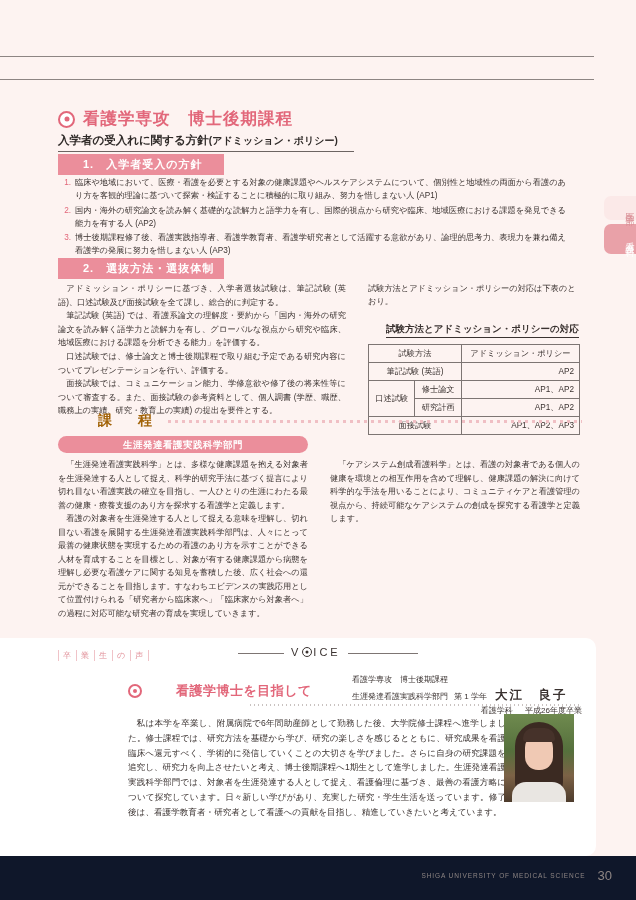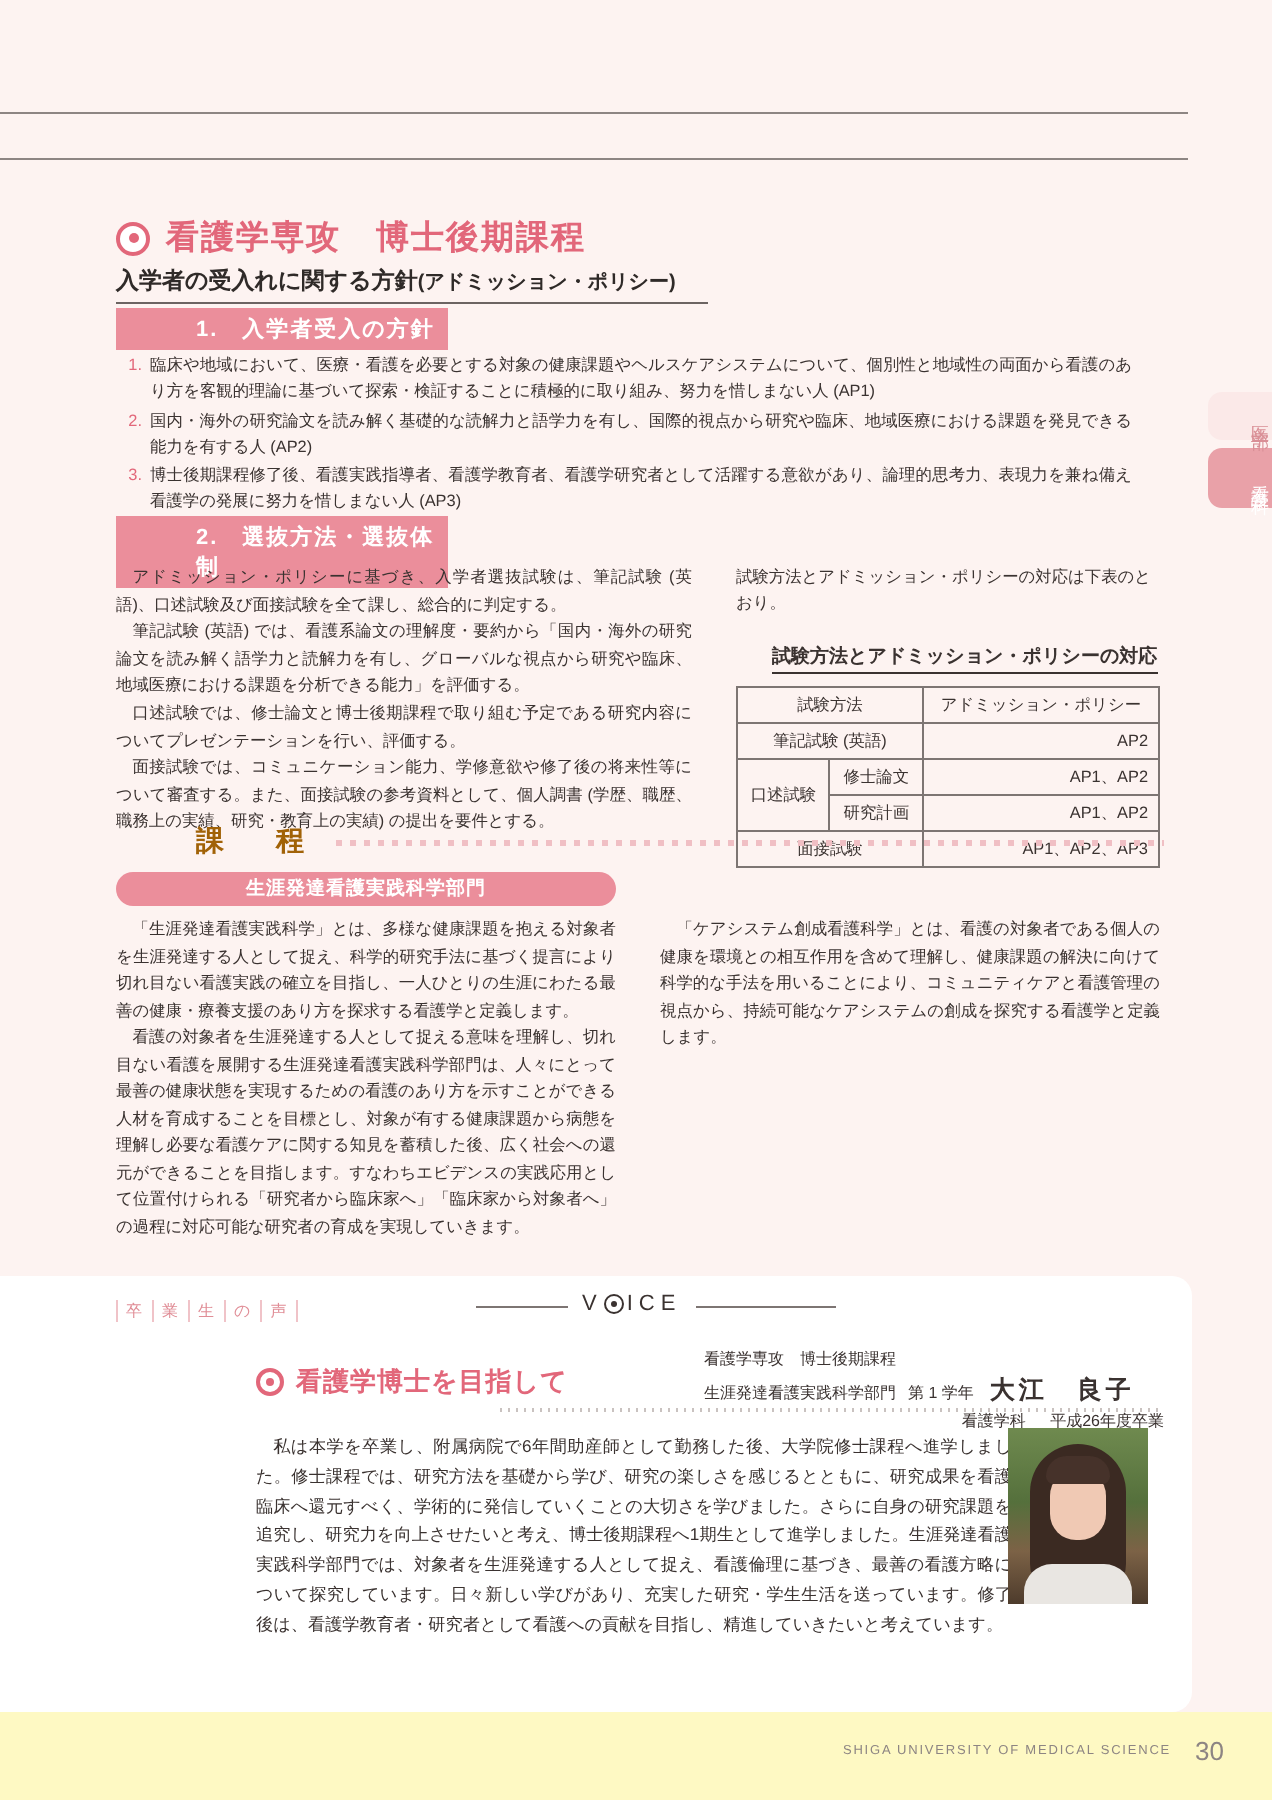--- a/index.html
+++ b/index.html
@@ -48,21 +48,21 @@
   .subtitle{
     position:absolute;left:58px;top:133px;width:296px;
     font-size:11.5px;font-weight:bold;color:#2f2a28;
     border-bottom:1.3px solid #6c6462;padding-bottom:3px;
   }
   .subtitle .paren{font-size:10px;}
 
   .band{
     position:absolute;background:#eb8e9b;color:#fff;
     font-size:11px;font-weight:bold;letter-spacing:1px;
-    padding:3px 0 3px 40px;width:166px;box-sizing:border-box;
+    padding:3px 0 3px 25px;width:166px;box-sizing:border-box;
   }
   .band-1{left:58px;top:154px;}
   .band-2{left:58px;top:258px;}
 
   .policy-list{position:absolute;left:58px;top:176px;width:508px;}
   .policy-item{display:flex;font-size:8.2px;line-height:1.62;margin-bottom:1px;}
   .policy-num{color:#e2677a;width:13px;flex:0 0 auto;text-align:right;padding-right:4px;}
   .policy-text{flex:1;text-align:justify;}
 
   .col-left{position:absolute;left:58px;top:282px;width:288px;}
@@ -128,21 +128,21 @@
     border-radius:50%;background:#3a3230;transform:translate(-50%,-50%);
   }
 
   .grad-label{position:absolute;left:58px;top:12px;display:flex;}
   .grad-label span{
     font-size:8px;color:#e08d96;letter-spacing:1px;
     border-left:1px solid #f0c3c8;padding:0 4px;
   }
   .grad-label span:last-child{border-right:1px solid #f0c3c8;}
 
-  .voice-title-row{position:absolute;left:128px;top:44px;display:flex;align-items:center;}
+  .voice-title-row{position:absolute;left:128px;top:44px;display:flex;align-items:center;gap:28px;}
   .vt-dot{
     width:10px;height:10px;border-radius:50%;border:2px solid #e2677a;background:#fff;
     position:relative;margin-right:6px;
   }
   .vt-dot:after{
     content:"";position:absolute;left:50%;top:50%;width:4px;height:4px;
     border-radius:50%;background:#e2677a;transform:translate(-50%,-50%);
   }
   .vt-text{font-size:13px;font-weight:bold;color:#e2677a;letter-spacing:0.5px;}
 
@@ -180,21 +180,21 @@
     background:#46322a;border-radius:16px 16px 6px 6px;
   }
   .p-body{
     position:absolute;left:8px;top:68px;width:54px;height:22px;
     background:#e9e6e2;border-radius:14px 14px 0 0;
   }
 
   
   .footer{
     position:absolute;left:0;bottom:0;width:636px;height:44px;
-    background:#fef9c3;
+    background:#0f172a;
   }
   .footer-inner{
     position:absolute;right:24px;top:12px;display:flex;align-items:center;
   }
   .brandline{font-size:6.5px;letter-spacing:0.9px;color:#8d8583;}
   .pageno{font-size:13px;color:#8d8583;margin-left:12px;}
 </style>
 </head>
 <body>
 

